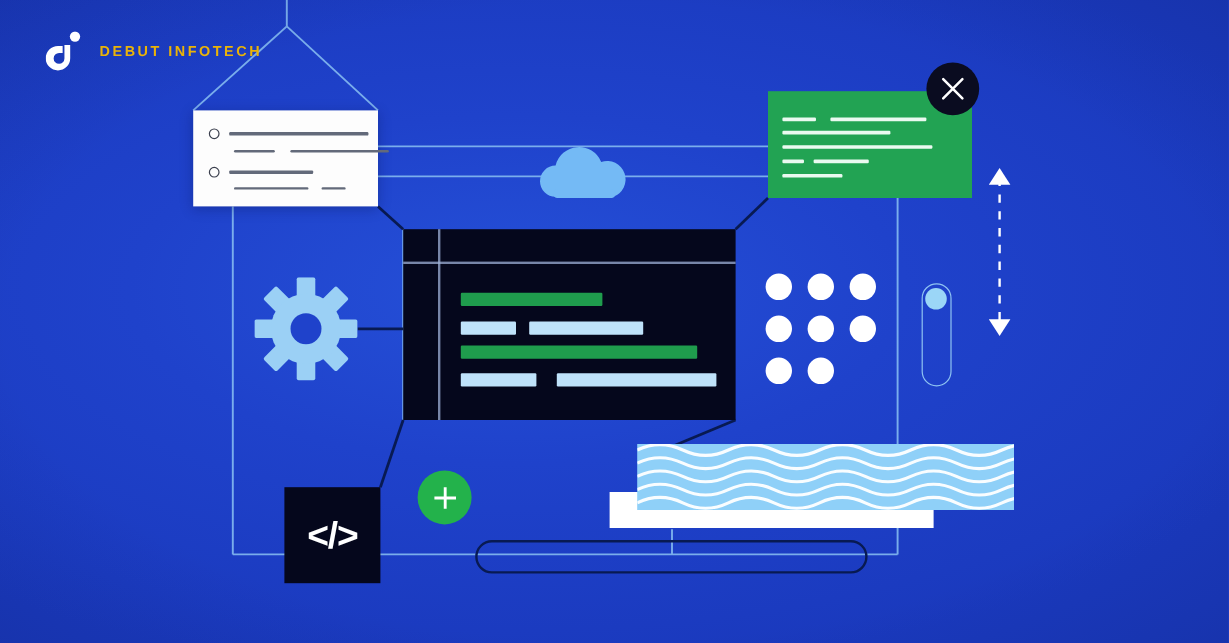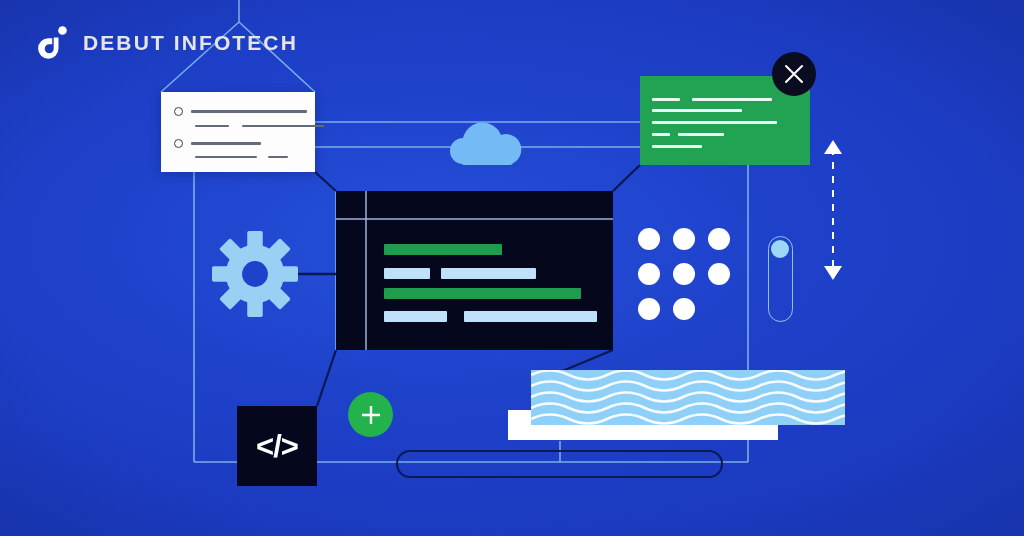--- a/index.html
+++ b/index.html
@@ -40,22 +40,22 @@
     top: 26px;
     display: flex;
     align-items: center;
     gap: 13px;
   }
   #logo-mark {
     width: 32px;
     height: 34px;
   }
   #logo-text {
-    color: #e5e5e5;
-    font-size: 21px;
+    color: #eab308;
+    font-size: 12px;
     font-weight: bold;
     letter-spacing: 2.1px;
     white-space: nowrap;
     font-family: "Liberation Sans", sans-serif;
   }
 
   
   #white-card {
     position: absolute;
     left: 161px;

